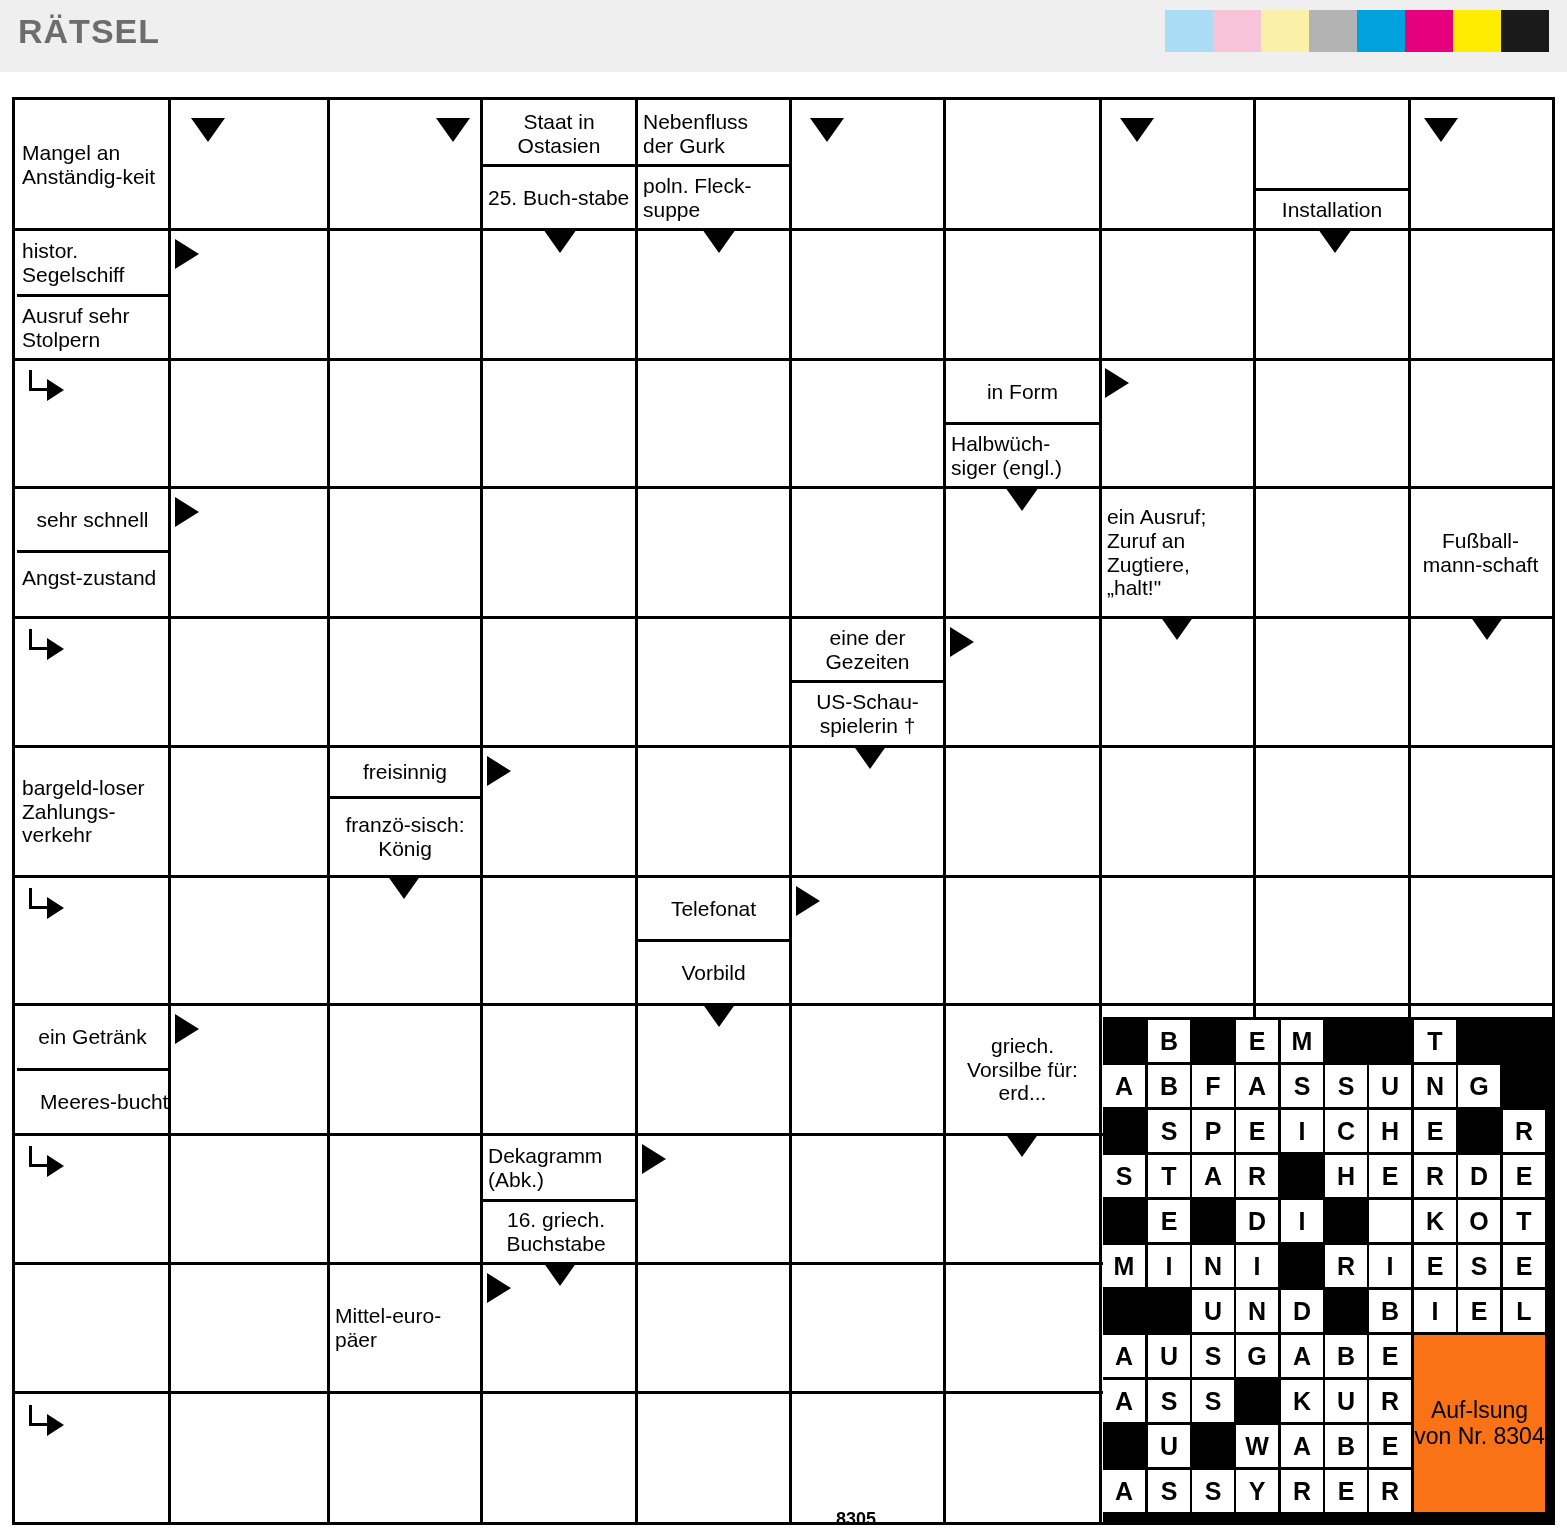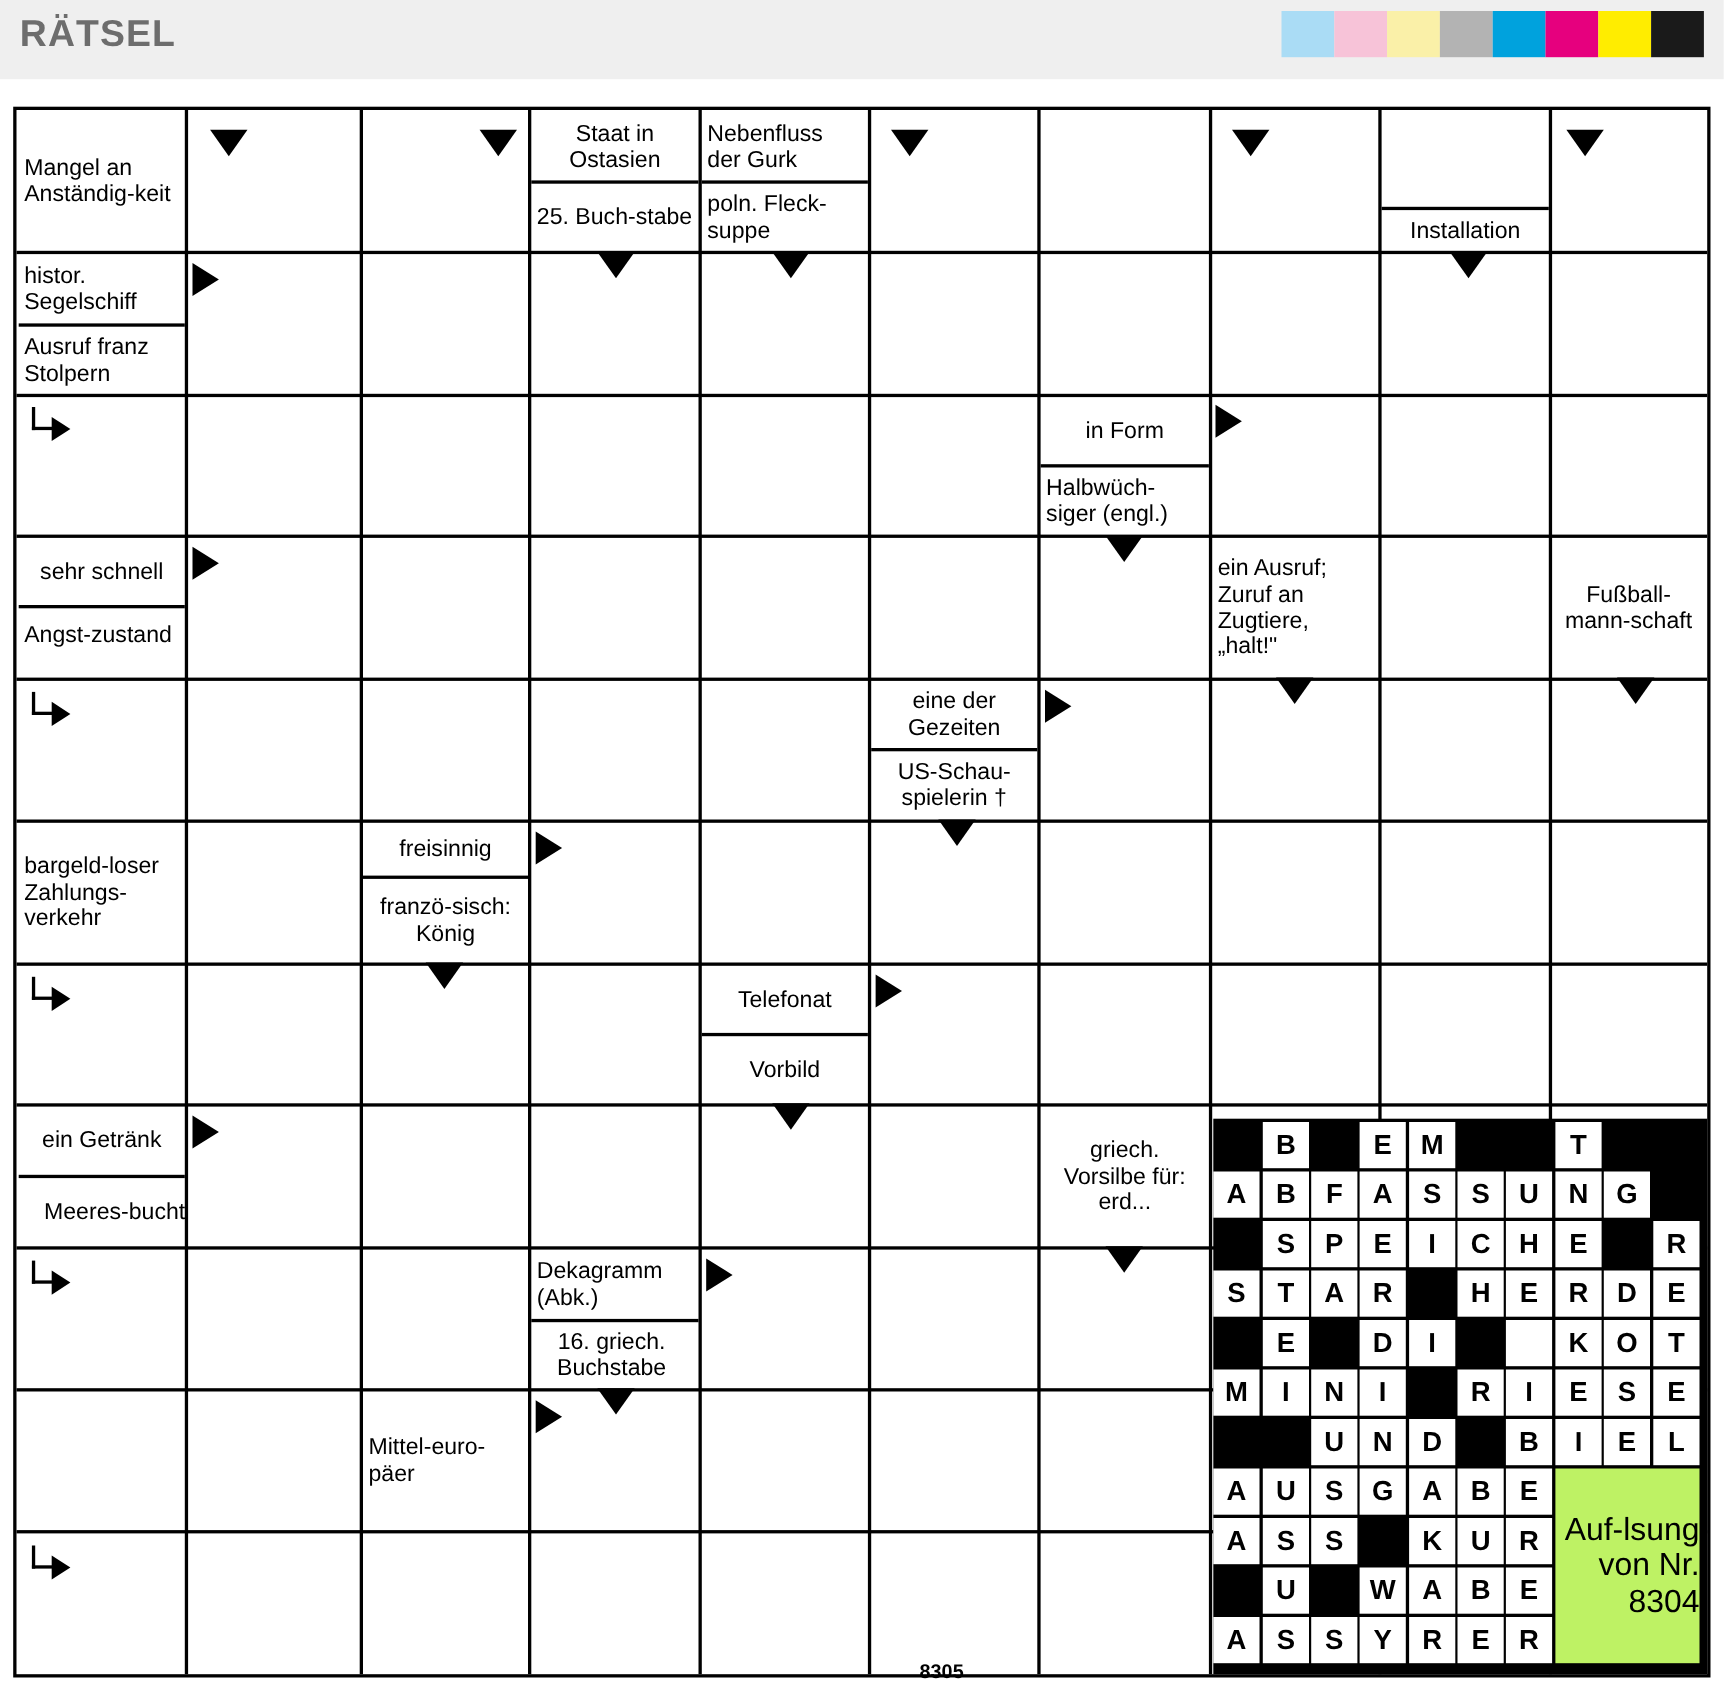--- a/index.html
+++ b/index.html
@@ -22,21 +22,21 @@
   .arr-down{border-left:17px solid transparent;border-right:17px solid transparent;border-top:24px solid #000;}
   .arr-right{border-top:15px solid transparent;border-bottom:15px solid transparent;border-left:24px solid #000;}
   .arr-corner{position:absolute;width:26px;height:26px;}
   .arr-corner:before{content:"";position:absolute;left:0;top:0;width:3px;height:21px;background:#000;}
   .arr-corner:after{content:"";position:absolute;left:0;top:18px;width:20px;height:3px;background:#000;}
   .arr-corner i{position:absolute;left:18px;top:9px;width:0;height:0;border-top:11px solid transparent;border-bottom:11px solid transparent;border-left:17px solid #000;}
 
   
   .solution{position:absolute;right:0;bottom:0;width:449px;height:505px;background:#000;box-sizing:border-box;}
   .sol-cell{position:absolute;box-sizing:border-box;background:#fff;display:flex;align-items:center;justify-content:center;font-size:25px;font-weight:bold;color:#000;}
-  .sol-label{position:absolute;background:#bef264;display:flex;flex-direction:column;align-items:center;justify-content:center;font-size:29px;line-height:1.12;text-align:right;color:#000;}
+  .sol-label{position:absolute;background:#f97316;display:flex;flex-direction:column;align-items:center;justify-content:center;font-size:23px;line-height:1.12;text-align:center;color:#000;}
 
   .puzzle-no{position:absolute;left:836px;bottom:2px;font-size:18px;font-weight:bold;color:#000;}
 </style>
 </head>
 <body>
 
 <div class="header">
   <div class="header-title">RÄTSEL</div>
   <div class="colorbar">
     <span style="background:#aadcf5"></span>
@@ -89,21 +89,21 @@
 
   <div class="arr arr-down" style="left:1105px;top:18px;"></div>
 
   <div class="sep" style="left:1241px;top:88px;width:152px;height:3px;"></div>
   <div class="clue center" style="left:1241px;top:91px;width:152px;height:37px;">Installation</div>
 
   <div class="arr arr-down" style="left:1409px;top:18px;"></div>
 
   <div class="clue" style="left:2px;top:131px;width:151px;height:63px;">histor. Segelschiff</div>
   <div class="sep" style="left:2px;top:194px;width:151px;height:3px;"></div>
-  <div class="clue" style="left:2px;top:197px;width:151px;height:61px;">Ausruf franz Stolpern</div>
+  <div class="clue" style="left:2px;top:197px;width:151px;height:61px;">Ausruf sehr Stolpern</div>
   <div class="arr arr-right" style="left:160px;top:139px;"></div>
 
   <div class="arr arr-down" style="left:528px;top:129px;"></div>
   <div class="arr arr-down" style="left:687px;top:129px;"></div>
   <div class="arr arr-down" style="left:1303px;top:129px;"></div>
 
   <div class="arr-corner" style="left:14px;top:270px;">
       <i></i>
     </div>
 

